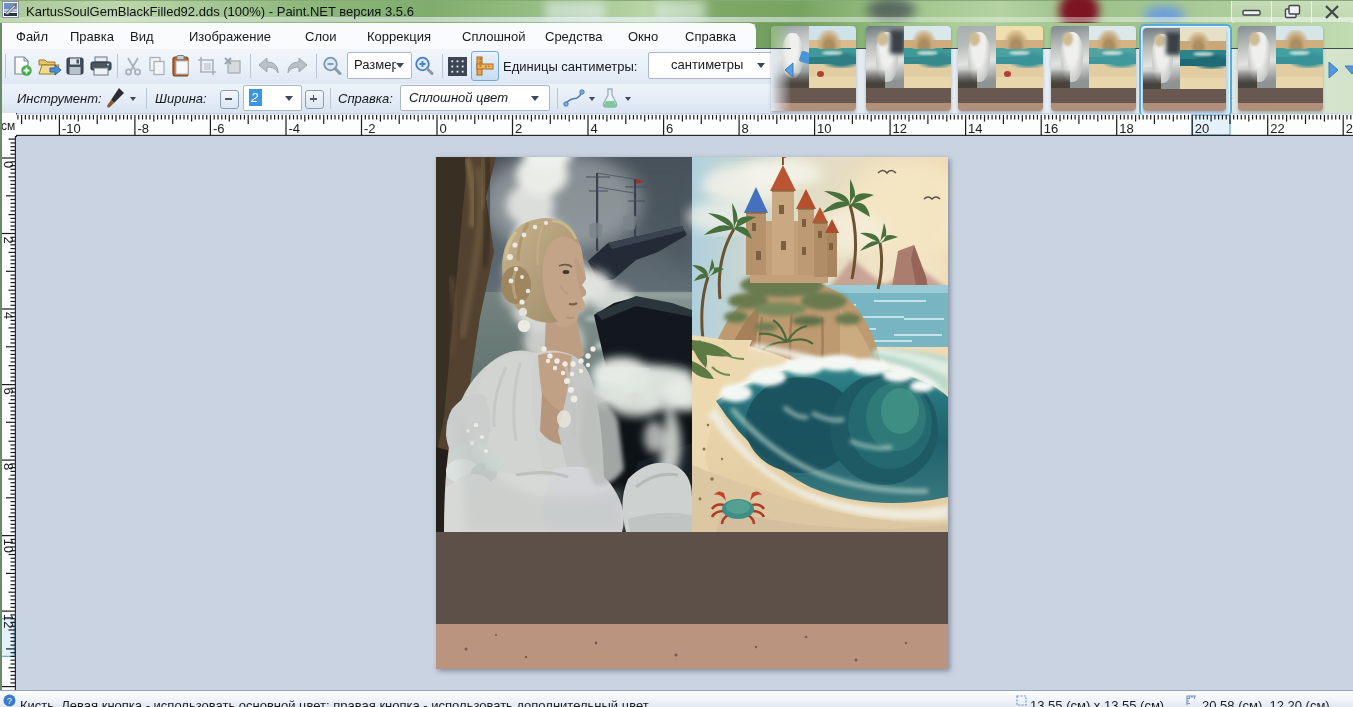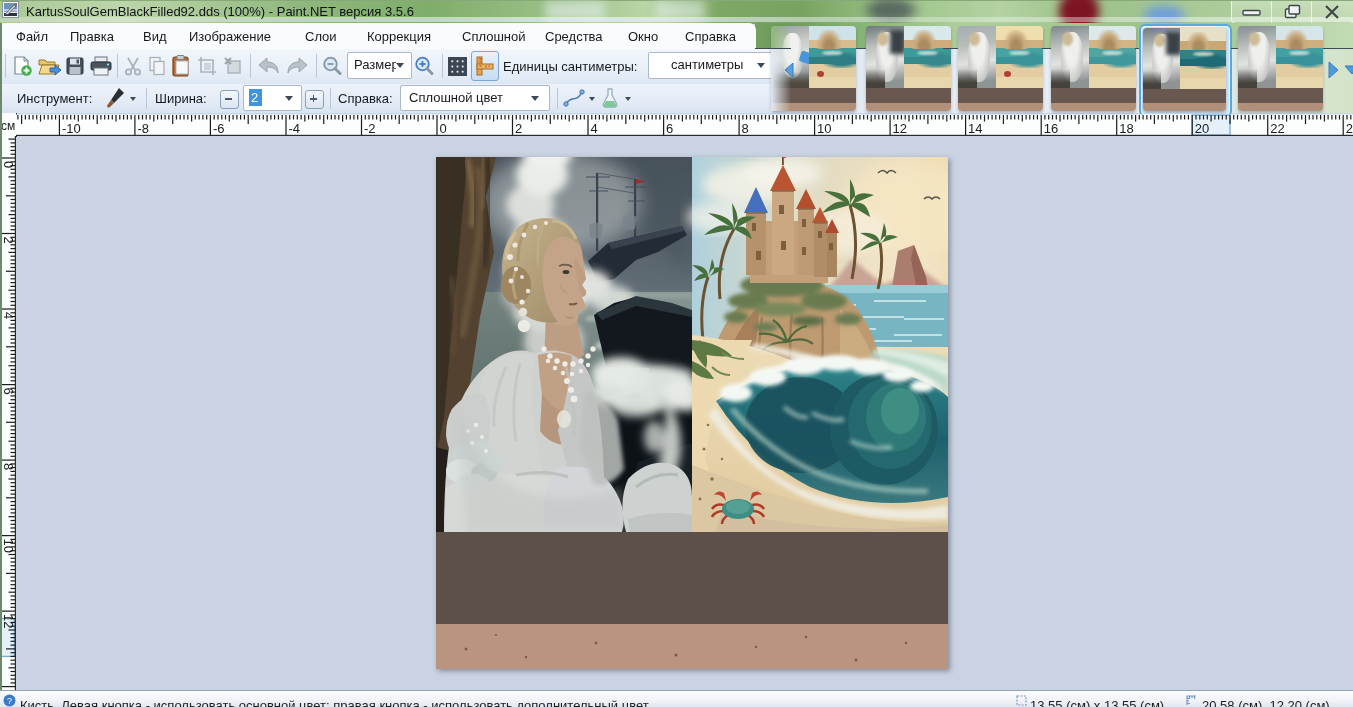--- a/index.html
+++ b/index.html
@@ -3,21 +3,21 @@
 <style>
   html,body{margin:0;padding:0;width:1353px;height:707px;overflow:hidden;}
   body{font-family:"Liberation Sans",sans-serif;position:relative;background:#c9d3e2;}
   .abs{position:absolute;}
   #titlebar{left:0;top:0;width:1353px;height:23px;background:linear-gradient(90deg,#aac898 0,#bdd6ab 120px,#8fb87c 300px,#7fad6b 430px,#9cc188 560px,#b8d5a6 645px,#7da765 720px,#77a360 800px,#9ec58a 900px,#b4d2a2 1000px,#9cc189 1080px,#aecd9c 1240px,#b8d4a6 1353px);border-top:1px solid #87a878;text-align:right;}
   #titlebar .sheen{position:absolute;left:0;top:16px;width:1353px;height:5px;background:linear-gradient(90deg,rgba(255,255,255,.25),rgba(230,240,250,.75) 45%,rgba(255,255,255,.3) 70%,rgba(240,248,240,.6));}
   #titletext{position:absolute;left:26px;top:3px;font-size:13px;color:#101418;white-space:nowrap;}
   #menubar{left:0;top:23px;width:756px;height:26px;background:#fafbfc;border-top-right-radius:7px;}
   #menubar span{position:absolute;top:6px;font-size:13px;color:#16191d;}
   #tb1{left:0;top:49px;width:786px;height:35px;background:linear-gradient(180deg,#f2f6fb 0,#e9f0f8 55%,#dde8f4 100%);}
-  #tb2{left:0;top:84px;width:786px;height:29px;background:linear-gradient(180deg,#eef3fa 0,#e4ecf6 55%,#d9e4f2 100%);}
+  #tb2{left:0;top:84px;width:786px;height:29px;background:linear-gradient(180deg,#eef3fa 0,#e4ecf6 55%,#d9e4f2 100%);font-style:italic;}
   #glassright{left:755px;top:23px;width:598px;height:26px;background:linear-gradient(90deg,#74a062,#6e9c5c 30px,#8cb97a 120px,#b0cf9e 210px,#a8ca94 45%,#9cc289 70%,#b2d0a0 85%,#c2dcb2);}
   #stripbg{left:786px;top:49px;width:567px;height:64px;background:linear-gradient(90deg,#e2e9f1,#e7edf3 55%,#dde8e0 80%,#d3e3c8);}
   #darkline{left:759px;top:48px;width:594px;height:1.3px;background:#3c4c56;}
   .sep{position:absolute;width:1px;background:#b9c6d6;}
   .tbtext{position:absolute;font-size:13px;color:#16191d;white-space:nowrap;}
   .combo{position:absolute;background:#fff;border:1px solid #aab8c8;border-radius:2px;font-size:13px;color:#16191d;white-space:nowrap;}
   .arr{position:absolute;width:0;height:0;border-left:4.5px solid transparent;border-right:4.5px solid transparent;border-top:5px solid #3a4a5a;}
   #statusbar{left:0;top:690px;width:1353px;height:17px;background:linear-gradient(180deg,#fdfdfe 0,#eef2f7 60%,#dfe6ee 100%);border-top:1px solid #95a5b8;}
   #statusbar .stext{position:absolute;top:7px;font-size:13px;color:#1a1d20;white-space:nowrap;}
   .thumb{position:absolute;top:26px;width:85px;height:85px;border-radius:4px;overflow:hidden;box-shadow:0 2px 3px rgba(60,70,90,.35);}
@@ -50,21 +50,21 @@
     </g>
    </svg>
  </div>
 </div>
 <div id="glassright" class="abs"></div>
 <div id="darkline" class="abs"></div>
 <div id="stripbg" class="abs"></div>
 <div id="menubar" class="abs">
  <span style="left:16px">Файл</span>
  <span style="left:70px">Правка</span>
- <span style="left:143px">Вид</span>
+ <span style="left:130px">Вид</span>
  <span style="left:189px">Изображение</span>
  <span style="left:305px">Слои</span>
  <span style="left:367px">Коррекция</span>
  <span style="left:462px">Сплошной</span>
  <span style="left:545px">Средства</span>
  <span style="left:628px">Окно</span>
  <span style="left:685px">Справка</span>
 </div>
 <div id="tb1" class="abs">
  <div class="sep" style="left:5px;top:5px;height:24px"></div>

